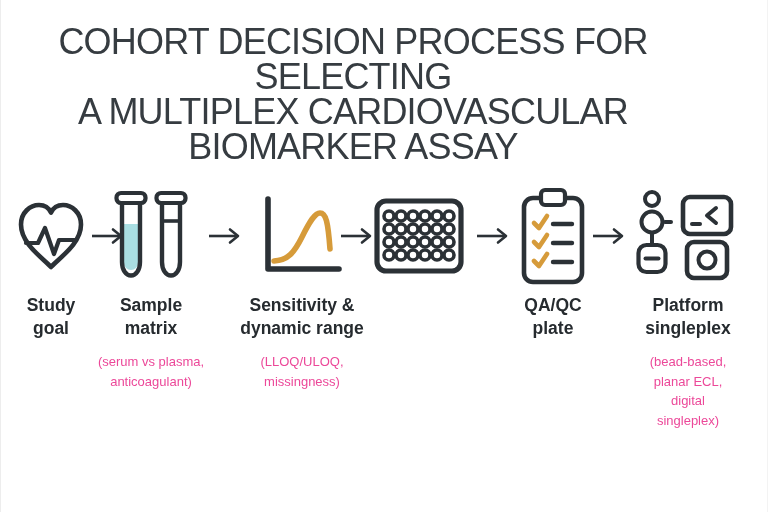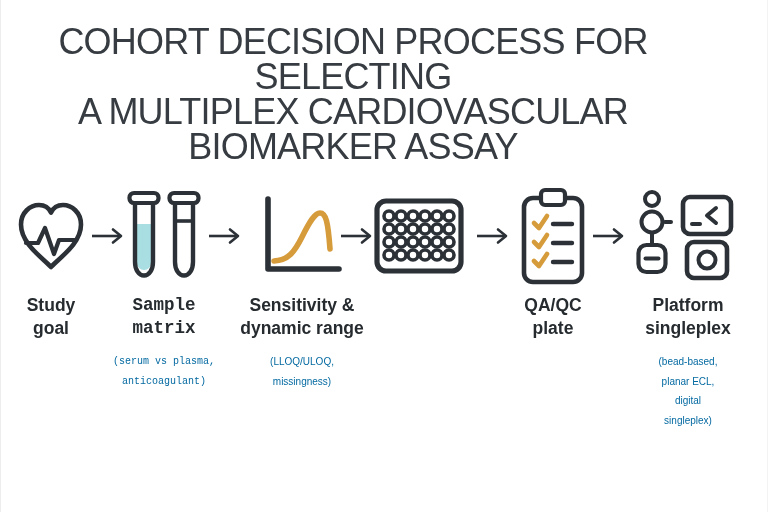--- a/index.html
+++ b/index.html
@@ -41,23 +41,23 @@
   .step-label {
     margin-top: 10px;
     min-height: 58px;
     font-size: 17.5px;
     line-height: 23px;
     font-weight: bold;
     color: #262b2f;
     white-space: pre-line;
   }
   .step-sub {
-    font-size: 10px;
+    font-size: 13px;
     line-height: 19.5px;
-    color: #0369a1;
+    color: #ec4899;
     white-space: pre-line;
   }
   .arrow {
     position: absolute;
     top: 225px;
     width: 34px;
     height: 22px;
   }
   svg { display: block; }
 </style>
@@ -74,21 +74,21 @@
       <svg width="74" height="78" viewBox="0 0 74 78">
         <path d="M37 70 C29 61 7 47 7 27.5 C7 15.5 16.2 8 25 8 C30.6 8 35 11.2 37 15.6 C39 11.2 43.4 8 49 8 C57.8 8 67 15.5 67 27.5 C67 47 45 61 37 70 Z" fill="none" stroke="#2b3136" stroke-width="4.6" stroke-linejoin="round"></path>
         <polyline points="12,46 24,46 31,31 40,57 45,43 62,43" fill="none" stroke="#2b3136" stroke-width="4.2" stroke-linecap="round" stroke-linejoin="round"></polyline>
       </svg>
     </div>
     <div class="step-label">Study
 goal</div>
     <div class="step-sub"></div>
   </div>
 
-  <div class="step" style="left:88px; width:150px;font-family:Liberation Mono, monospace;">
+  <div class="step" style="left:75px; width:150px;">
     <div class="icon-wrap">
       <svg width="76" height="92" viewBox="0 0 76 92">
         <path d="M11,34 h14 v39 a7,7 0 0 1 -14,0 Z" fill="#a9dee2"></path>
         <path d="M9,13 L9,72 C9,80 13,85.5 18,85.5 C23,85.5 27,80 27,72 L27,13" fill="none" stroke="#2b3136" stroke-width="4.4"></path>
         <rect x="3.5" y="3" width="29" height="10" rx="4.5" fill="#ffffff" stroke="#2b3136" stroke-width="4.2"></rect>
         <path d="M49,13 L49,72 C49,80 53,85.5 58,85.5 C63,85.5 67,80 67,72 L67,13" fill="none" stroke="#2b3136" stroke-width="4.4"></path>
         <line x1="50.5" y1="31" x2="65.5" y2="31" stroke="#2b3136" stroke-width="3.6"></line>
         <rect x="43.5" y="3" width="29" height="10" rx="4.5" fill="#ffffff" stroke="#2b3136" stroke-width="4.2"></rect>
       </svg>
     </div>

